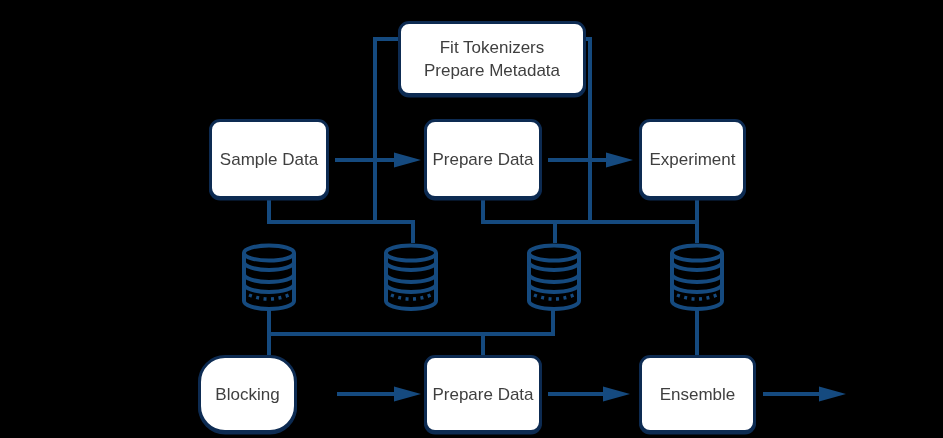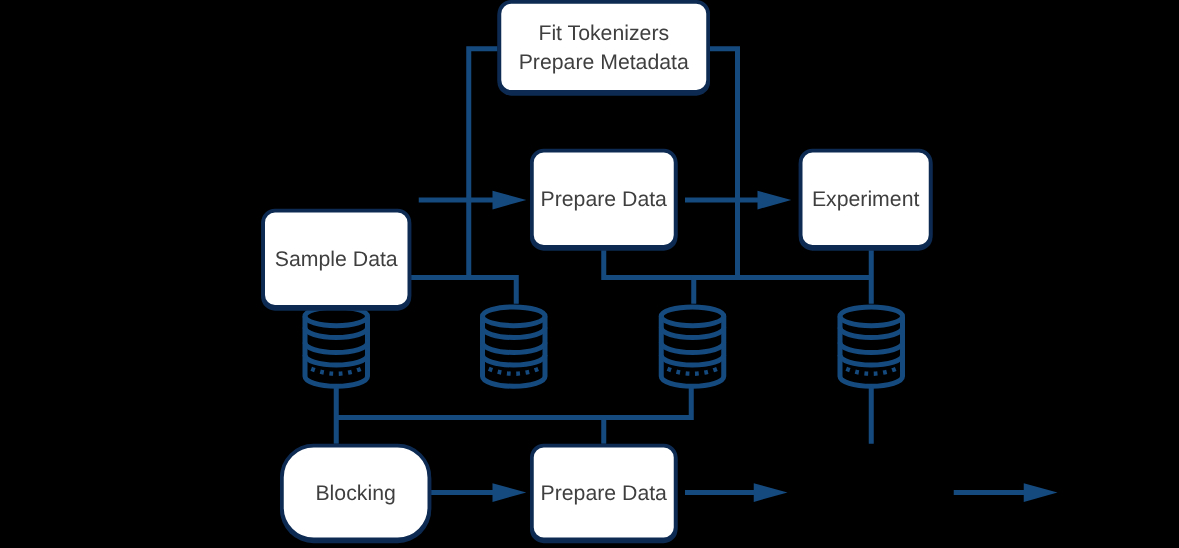--- a/index.html
+++ b/index.html
@@ -13,25 +13,25 @@
   .edge{stroke:var(--connector,#154a7f);stroke-width:4;fill:none;}
   .arrow-line{stroke:var(--connector,#154a7f);stroke-width:4;fill:none;}
   .arrow-head{fill:var(--connector,#154a7f);stroke:none;}
   .db{stroke:var(--connector,#154a7f);stroke-width:4;fill:none;}
   .db-dots{stroke:var(--connector,#154a7f);stroke-width:3.5;fill:none;stroke-dasharray:3 4.5;}
   .node{position:absolute;box-sizing:border-box;background:var(--box-fill,#fff);
         border:3px solid var(--box-border,#0d2b52);border-radius:11px;
         display:flex;flex-direction:column;align-items:center;justify-content:center;
         color:var(--text,#3f3f3f);font-size:17px;line-height:23px;text-align:center;
         box-shadow:0 1.5px 0 var(--box-border,#0d2b52);}
-  #n-fit{left:398px;top:0;width:170px;height:75px;}
-  #n-sample{left:209px;top:119px;width:120px;height:80px;margin-top:48px;}
+  #n-fit{left:398px;top:21px;width:188px;height:75px;}
+  #n-sample{left:209px;top:119px;width:120px;height:80px;}
   #n-prepare1{left:424px;top:119px;width:118px;height:80px;}
   #n-experiment{left:639px;top:119px;width:107px;height:80px;}
-  #n-blocking{left:224px;top:355px;width:121px;height:78px;border-radius:27px;}
+  #n-blocking{left:198px;top:355px;width:99px;height:78px;border-radius:27px;}
   #n-prepare2{left:424px;top:355px;width:118px;height:78px;}
   #n-ensemble{left:639px;top:355px;width:117px;height:78px;}
 </style>
 </head>
 <body style="background: rgb(0, 0, 0);">
 
 <div class="canvas">
 
   <svg class="layer" viewBox="0 0 943 438" xmlns="http://www.w3.org/2000/svg">
     <defs>
@@ -95,14 +95,17 @@
   </div>
   <div class="node" id="n-experiment">
     <span>Experiment</span>
   </div>
   <div class="node" id="n-blocking">
     <span>Blocking</span>
   </div>
   <div class="node" id="n-prepare2">
     <span>Prepare Data</span>
   </div>
+  <div class="node" id="n-ensemble">
+    <span>Ensemble</span>
+  </div>
 
 </div>
 
 </body></html>

